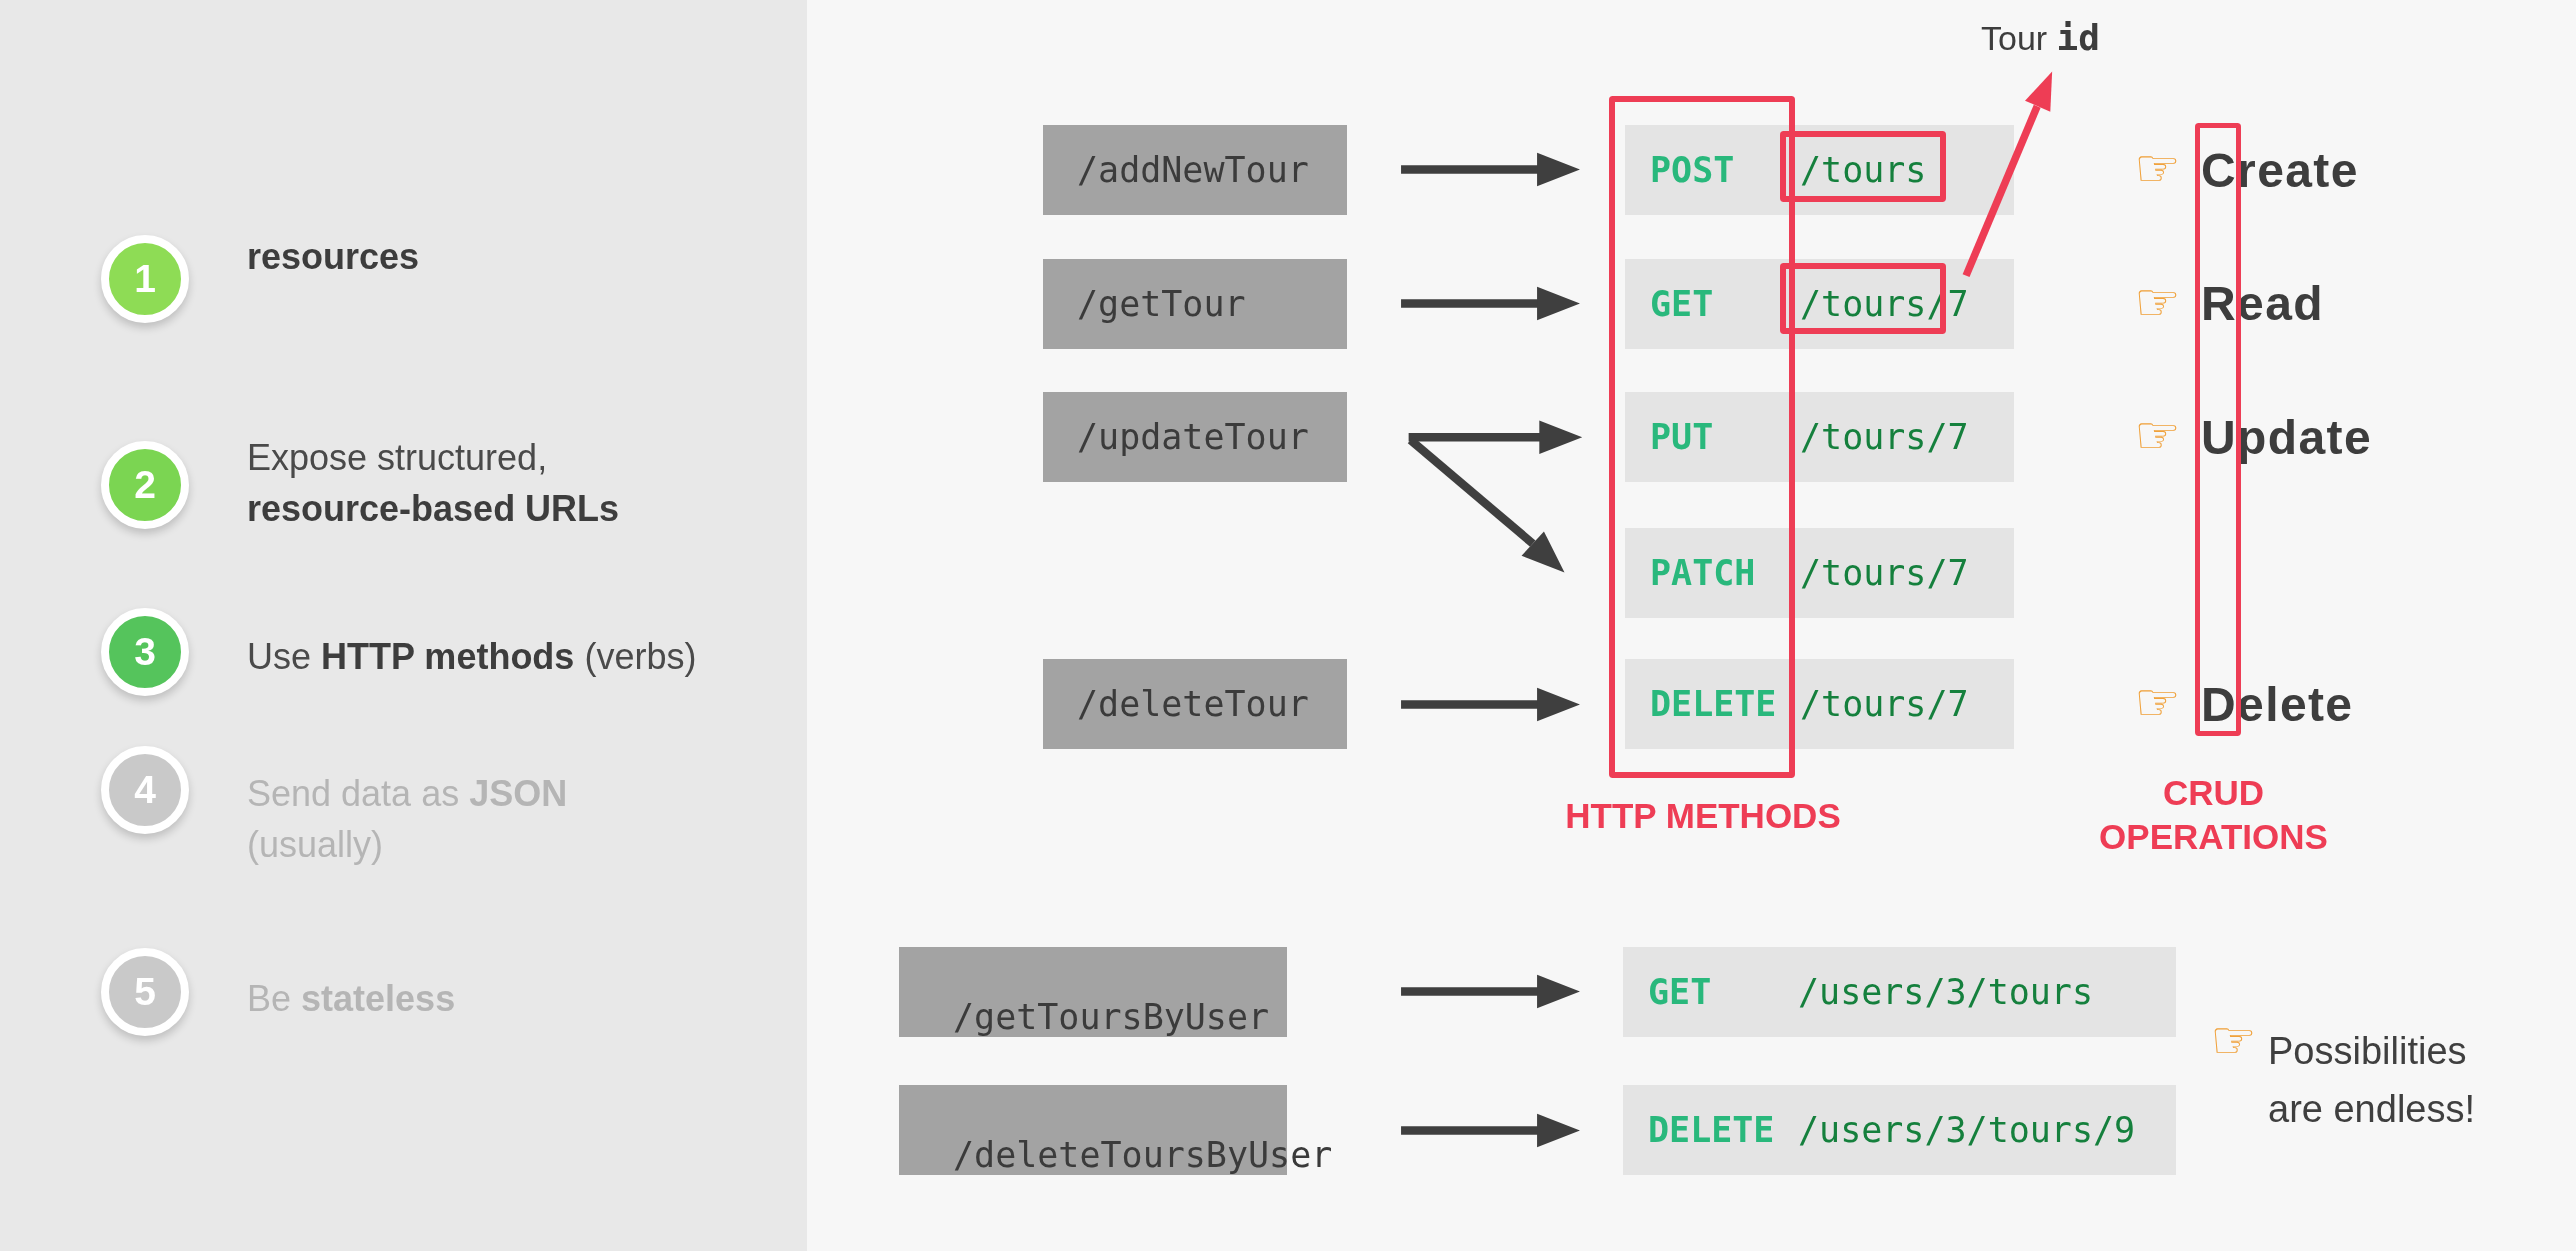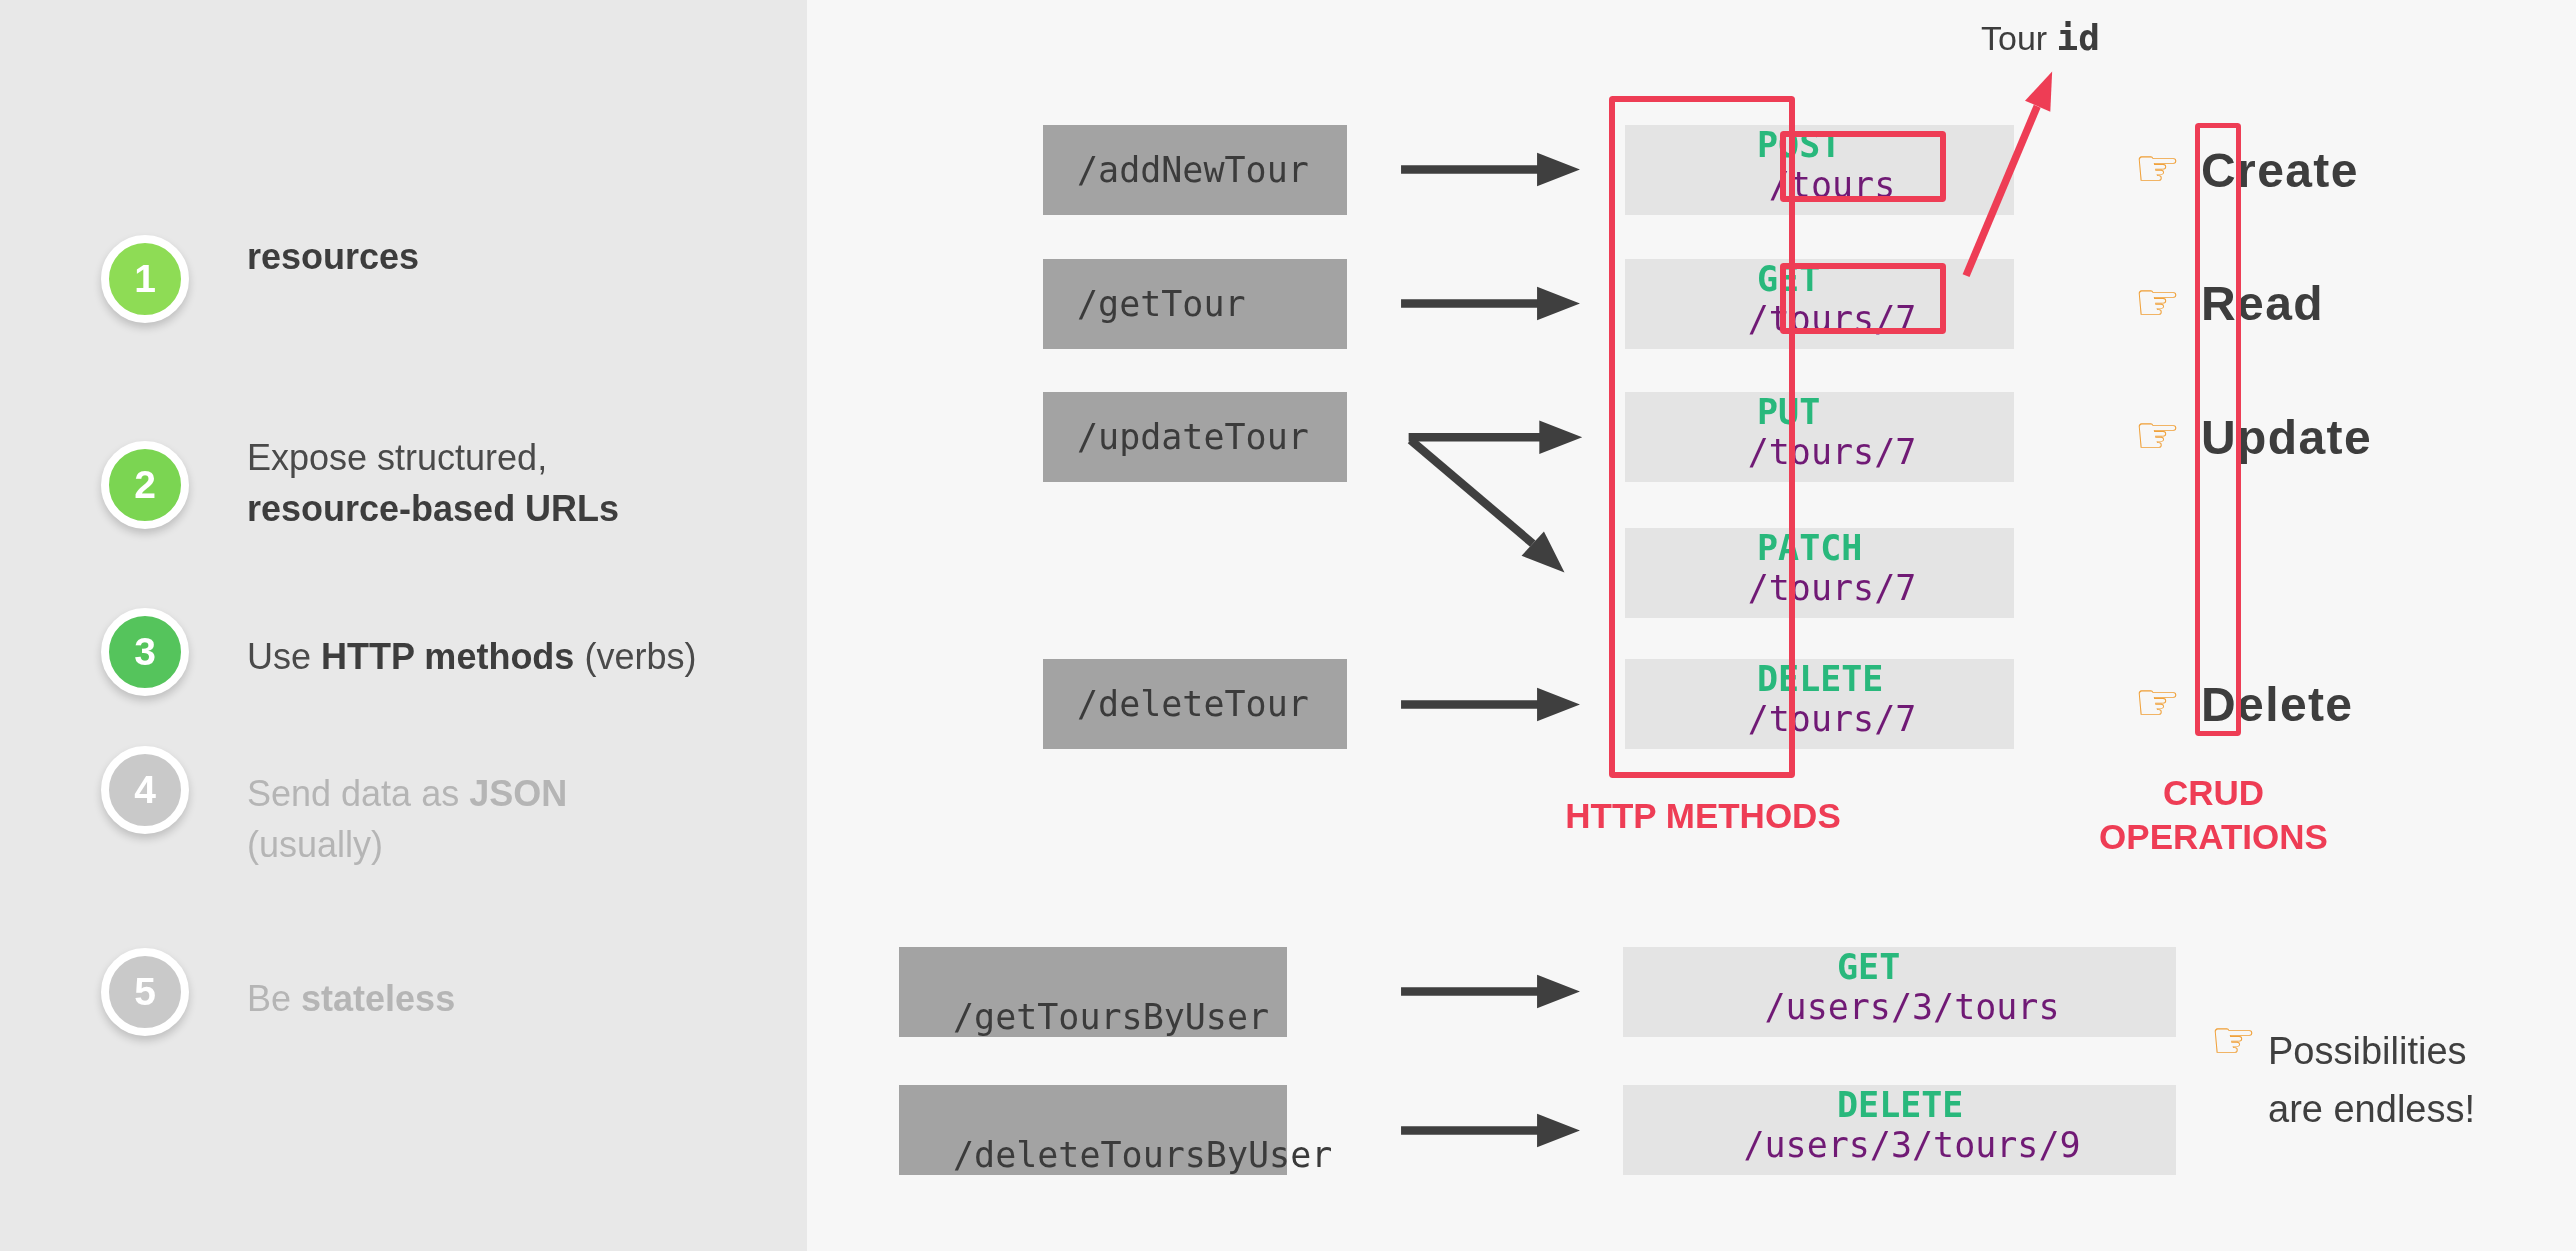--- a/index.html
+++ b/index.html
@@ -40,25 +40,25 @@
     display:flex; align-items:center;
     font-family:"DejaVu Sans Mono","Liberation Mono",monospace;
     font-size:35px; color:#3b3b3b;
   }
   .ebox.top { left:1043px; width:304px; padding-left:34px; }
   .ebox.bottom { left:899px; width:388px; padding-left:54px;align-items:flex-end; }
 
   .mbox {
     position:absolute; left:1625px; width:389px; height:90px; background:#e4e4e4;
     display:flex; align-items:center; padding-left:25px;
-    font-family:"DejaVu Sans Mono","Liberation Mono",monospace; font-size:35px;flex-direction:column;
+    font-family:"DejaVu Sans Mono","Liberation Mono",monospace; font-size:35px;
   }
   .mbox.bottom { left:1623px; width:553px; }
   .mbox .method { color:#29b87c; font-weight:700; width:150px; flex:none; }
-  .mbox .url { color:#701a75; }
+  .mbox .url { color:#15803d; }
 
   .r0 { top:125px; } .r1 { top:259px; } .r2 { top:392px; } .r3 { top:528px; } .r4 { top:659px; }
   .rb0 { top:947px; } .rb1 { top:1085px; }
 
   .arrow { position:absolute; left:1397px; width:187px; height:41px; }
   .arrow.a0 { top:149px; } .arrow.a1 { top:283px; } .arrow.a4 { top:684px; }
   .arrow.ab0 { top:971px; } .arrow.ab1 { top:1110px; }
   .arrow-split { position:absolute; left:1401px; top:412px; width:187px; height:168px; }
 
   

